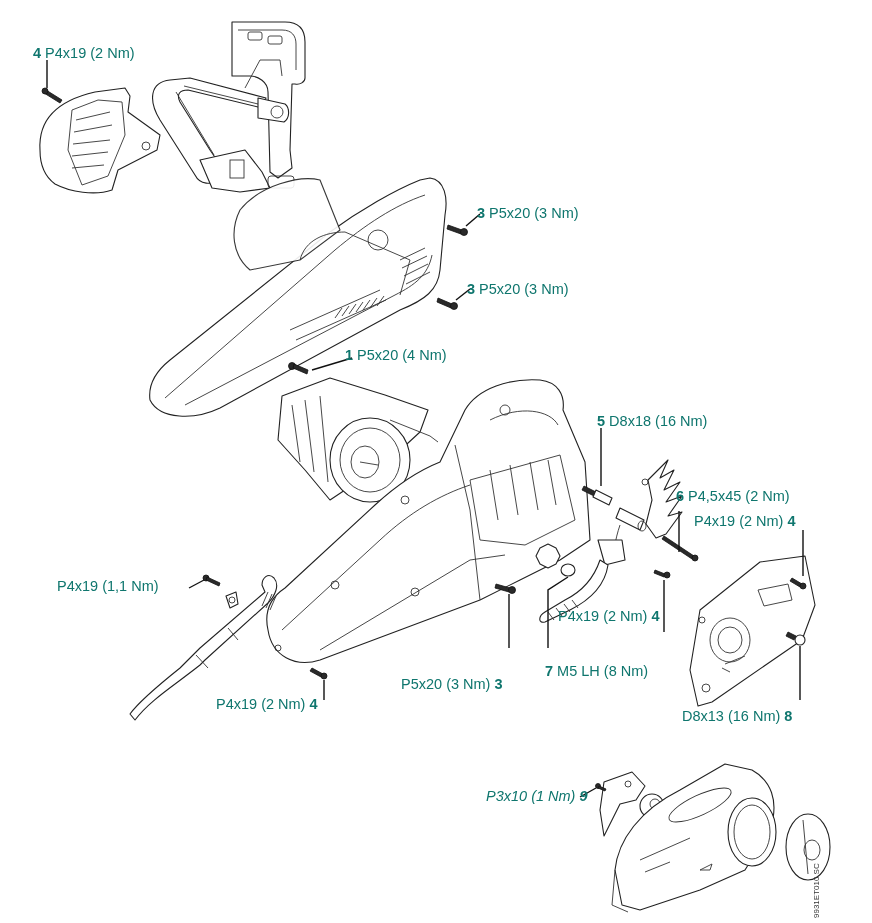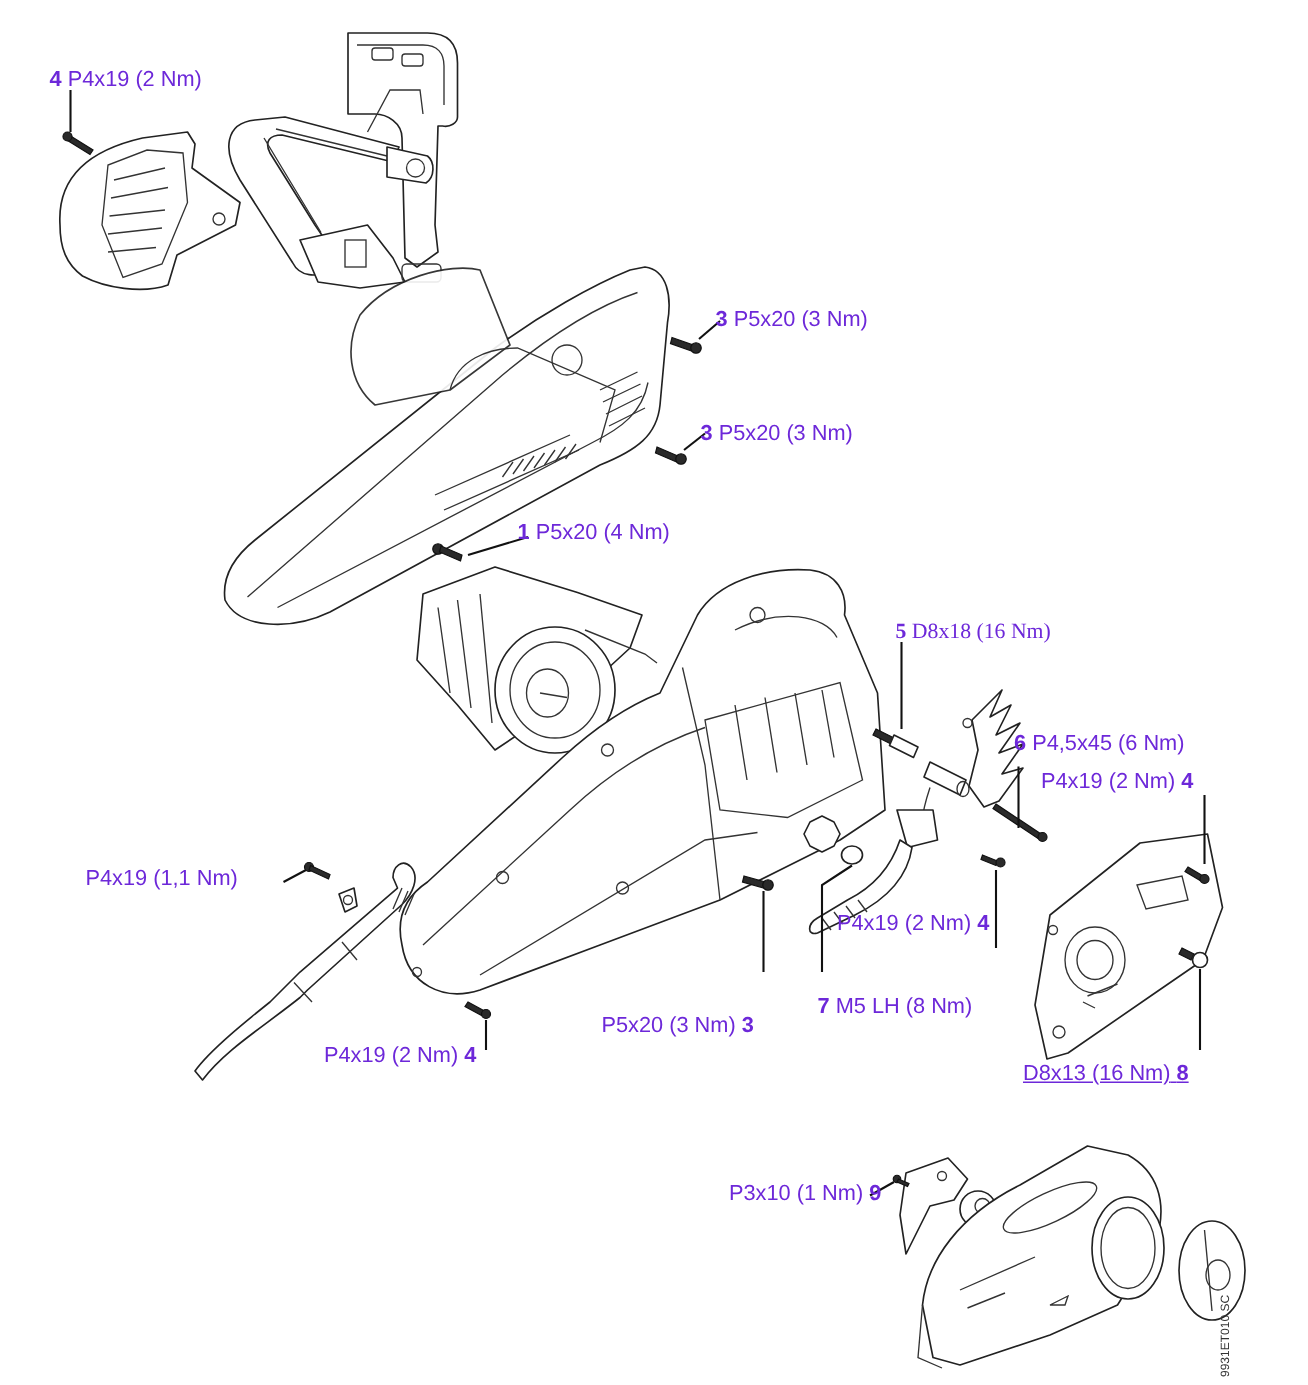--- a/index.html
+++ b/index.html
@@ -3,21 +3,21 @@
 <meta charset="utf-8">
 <style>
   html, body { margin: 0; padding: 0; background: #ffffff; }
   body { width: 872px; height: 923px; position: relative; overflow: hidden;
          font-family: "Liberation Sans", sans-serif; color: #1a1a1a; }
   #art { position: absolute; left: 0; top: 0; width: 872px; height: 923px; }
   #art .p { fill: #ffffff; stroke: #222; stroke-width: 1.1; stroke-linejoin: round; }
   #art .pl { fill: none; stroke: #333; stroke-width: 0.9; }
   #art .leader { fill: none; stroke: #111; stroke-width: 1.4; }
   #art .screw { fill: #2a2a2a; stroke: #111; stroke-width: 0.8; }
-  .lbl { position: absolute; font-size: 14.5px; white-space: nowrap; line-height: 1; color: #6d28d9; }
+  .lbl { position: absolute; font-size: 14.5px; white-space: nowrap; line-height: 1; color: #0f766e; }
   .lbl b { font-weight: bold; }
   .code { position: absolute; font-size: 8px; transform: rotate(-90deg); transform-origin: left top;
           white-space: nowrap; color: #333; }
 </style>
 </head>
 <body>
 
 <svg id="art" viewBox="0 0 872 923" xmlns="http://www.w3.org/2000/svg">
 
   <g>
@@ -225,27 +225,27 @@
   <span>P5x20 (3 Nm)</span>
 </div>
 <div class="lbl" style="left:467px;top:282px;">
   <b>3</b>
   <span>P5x20 (3 Nm)</span>
 </div>
 <div class="lbl" style="left:345px;top:348px;">
   <b>1</b>
   <span>P5x20 (4 Nm)</span>
 </div>
-<div class="lbl" style="left:597px;top:414px;font-family:Liberation Serif, serif;">
+<div class="lbl" style="left:597px;top:414px;">
   <b>5</b>
   <span>D8x18 (16 Nm)</span>
 </div>
 <div class="lbl" style="left:676px;top:489px;">
   <b>6</b>
-  <span>P4,5x45 (6 Nm)</span>
+  <span>P4,5x45 (2 Nm)</span>
 </div>
 <div class="lbl" style="left:694px;top:514px;">
   <span>P4x19 (2 Nm)</span>
   <b>4</b>
 </div>
 <div class="lbl" style="left:57px;top:579px;">
   <span>P4x19 (1,1 Nm)</span>
 </div>
 <div class="lbl" style="left:401px;top:677px;">
   <span>P5x20 (3 Nm)</span>
@@ -256,22 +256,22 @@
   <b>4</b>
 </div>
 <div class="lbl" style="left:545px;top:664px;">
   <b>7</b>
   <span>M5 LH (8 Nm)</span>
 </div>
 <div class="lbl" style="left:216px;top:697px;">
   <span>P4x19 (2 Nm)</span>
   <b>4</b>
 </div>
-<div class="lbl" style="left:682px;top:709px;text-decoration:underline;">
+<div class="lbl" style="left:682px;top:709px;">
   <span>D8x13 (16 Nm)</span>
   <b>8</b>
 </div>
-<div class="lbl" style="left:486px;top:789px;">
+<div class="lbl" style="left:486px;top:789px;font-style:italic;">
   <span>P3x10 (1 Nm)</span>
   <b>9</b>
 </div>
 
 <div class="code" style="left:812px;top:918px;">9931ET010 SC</div>
 
 </body></html>

